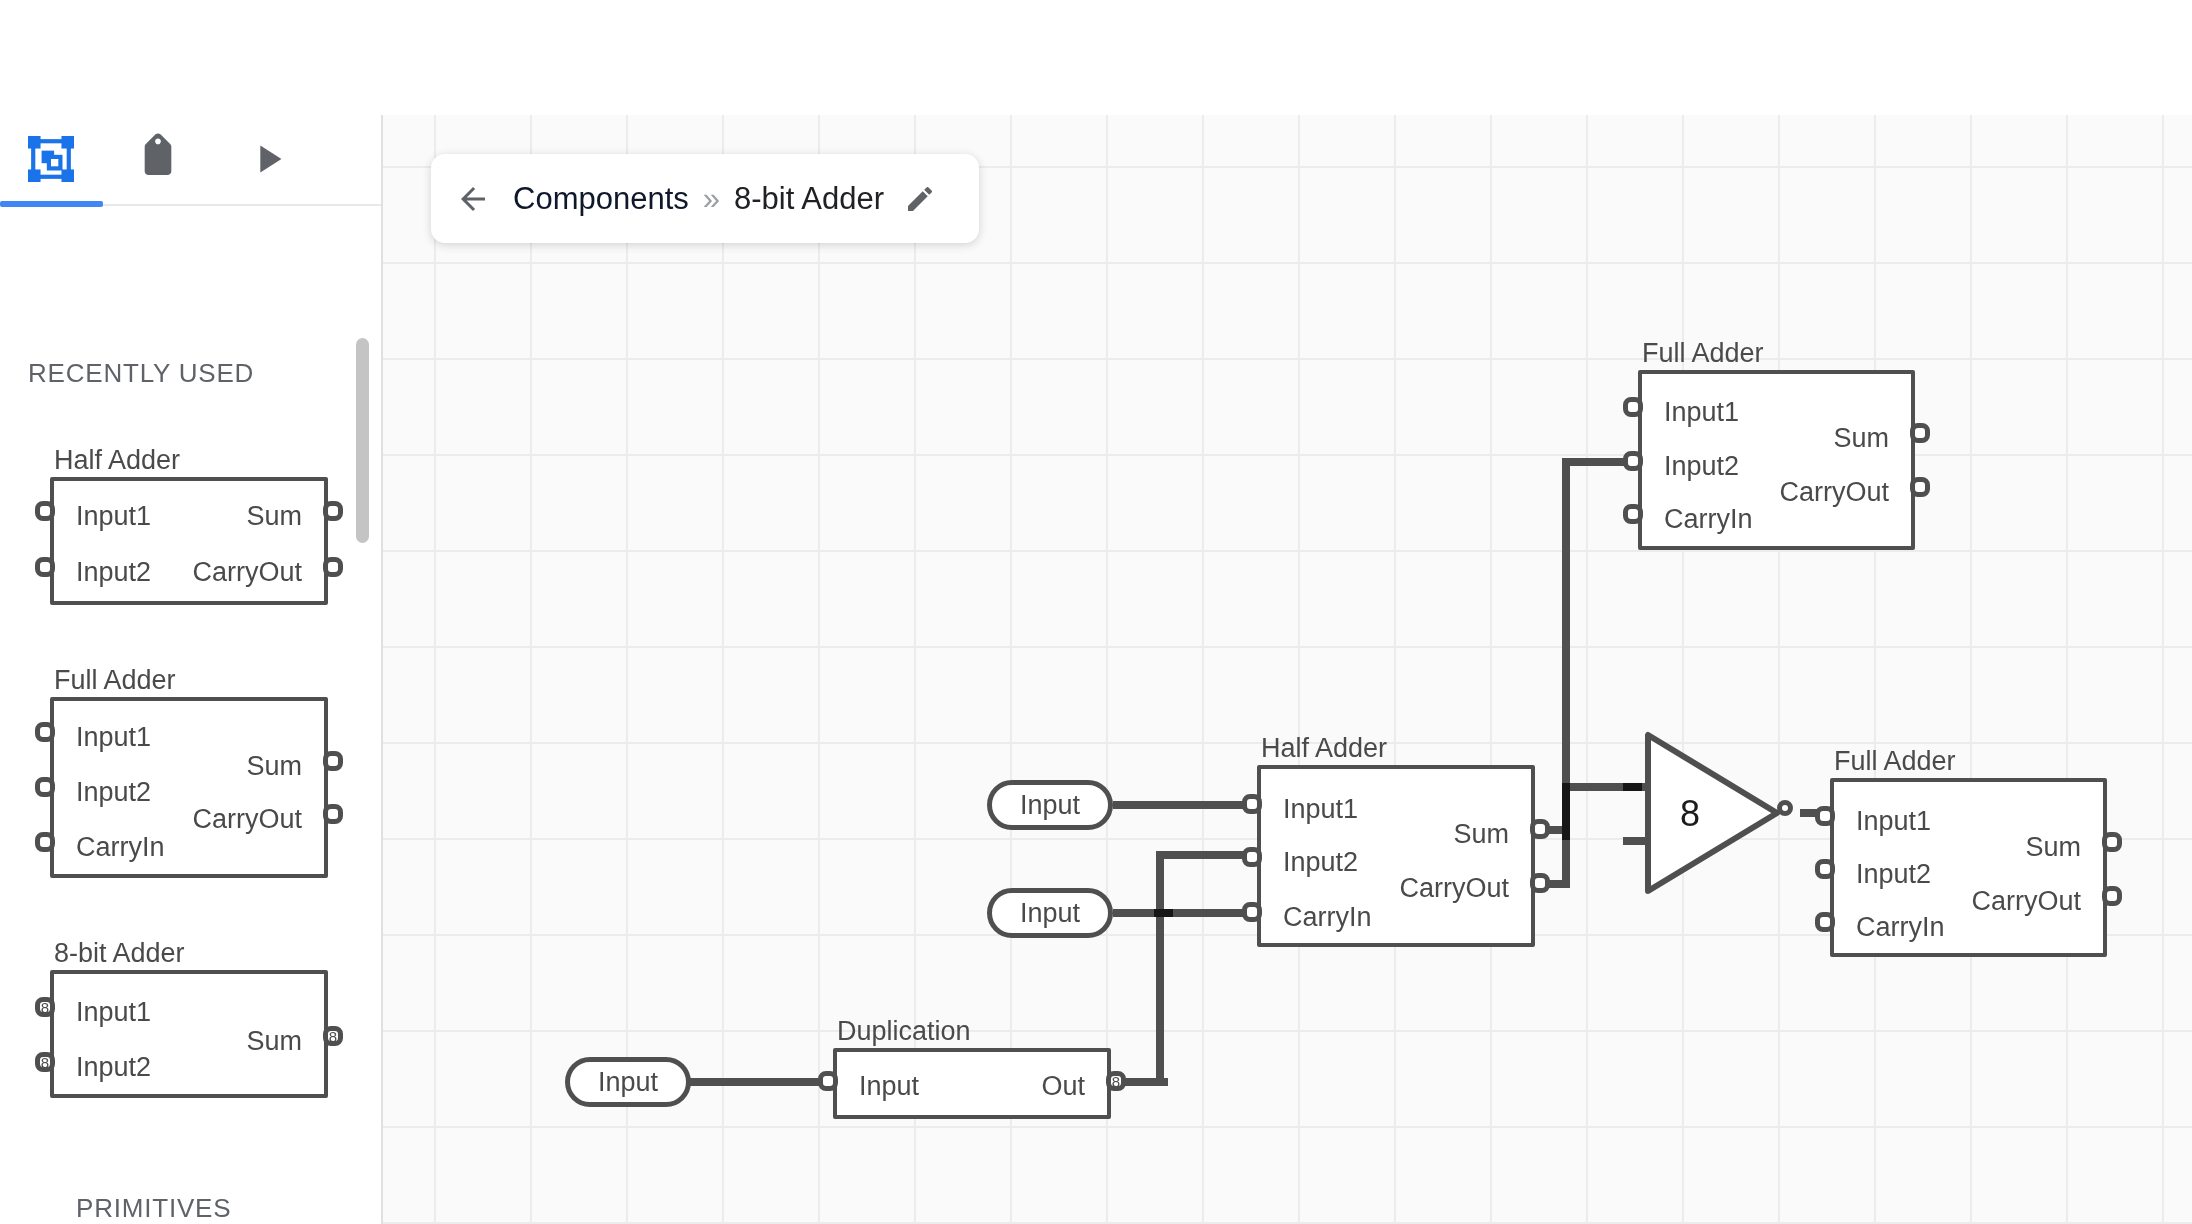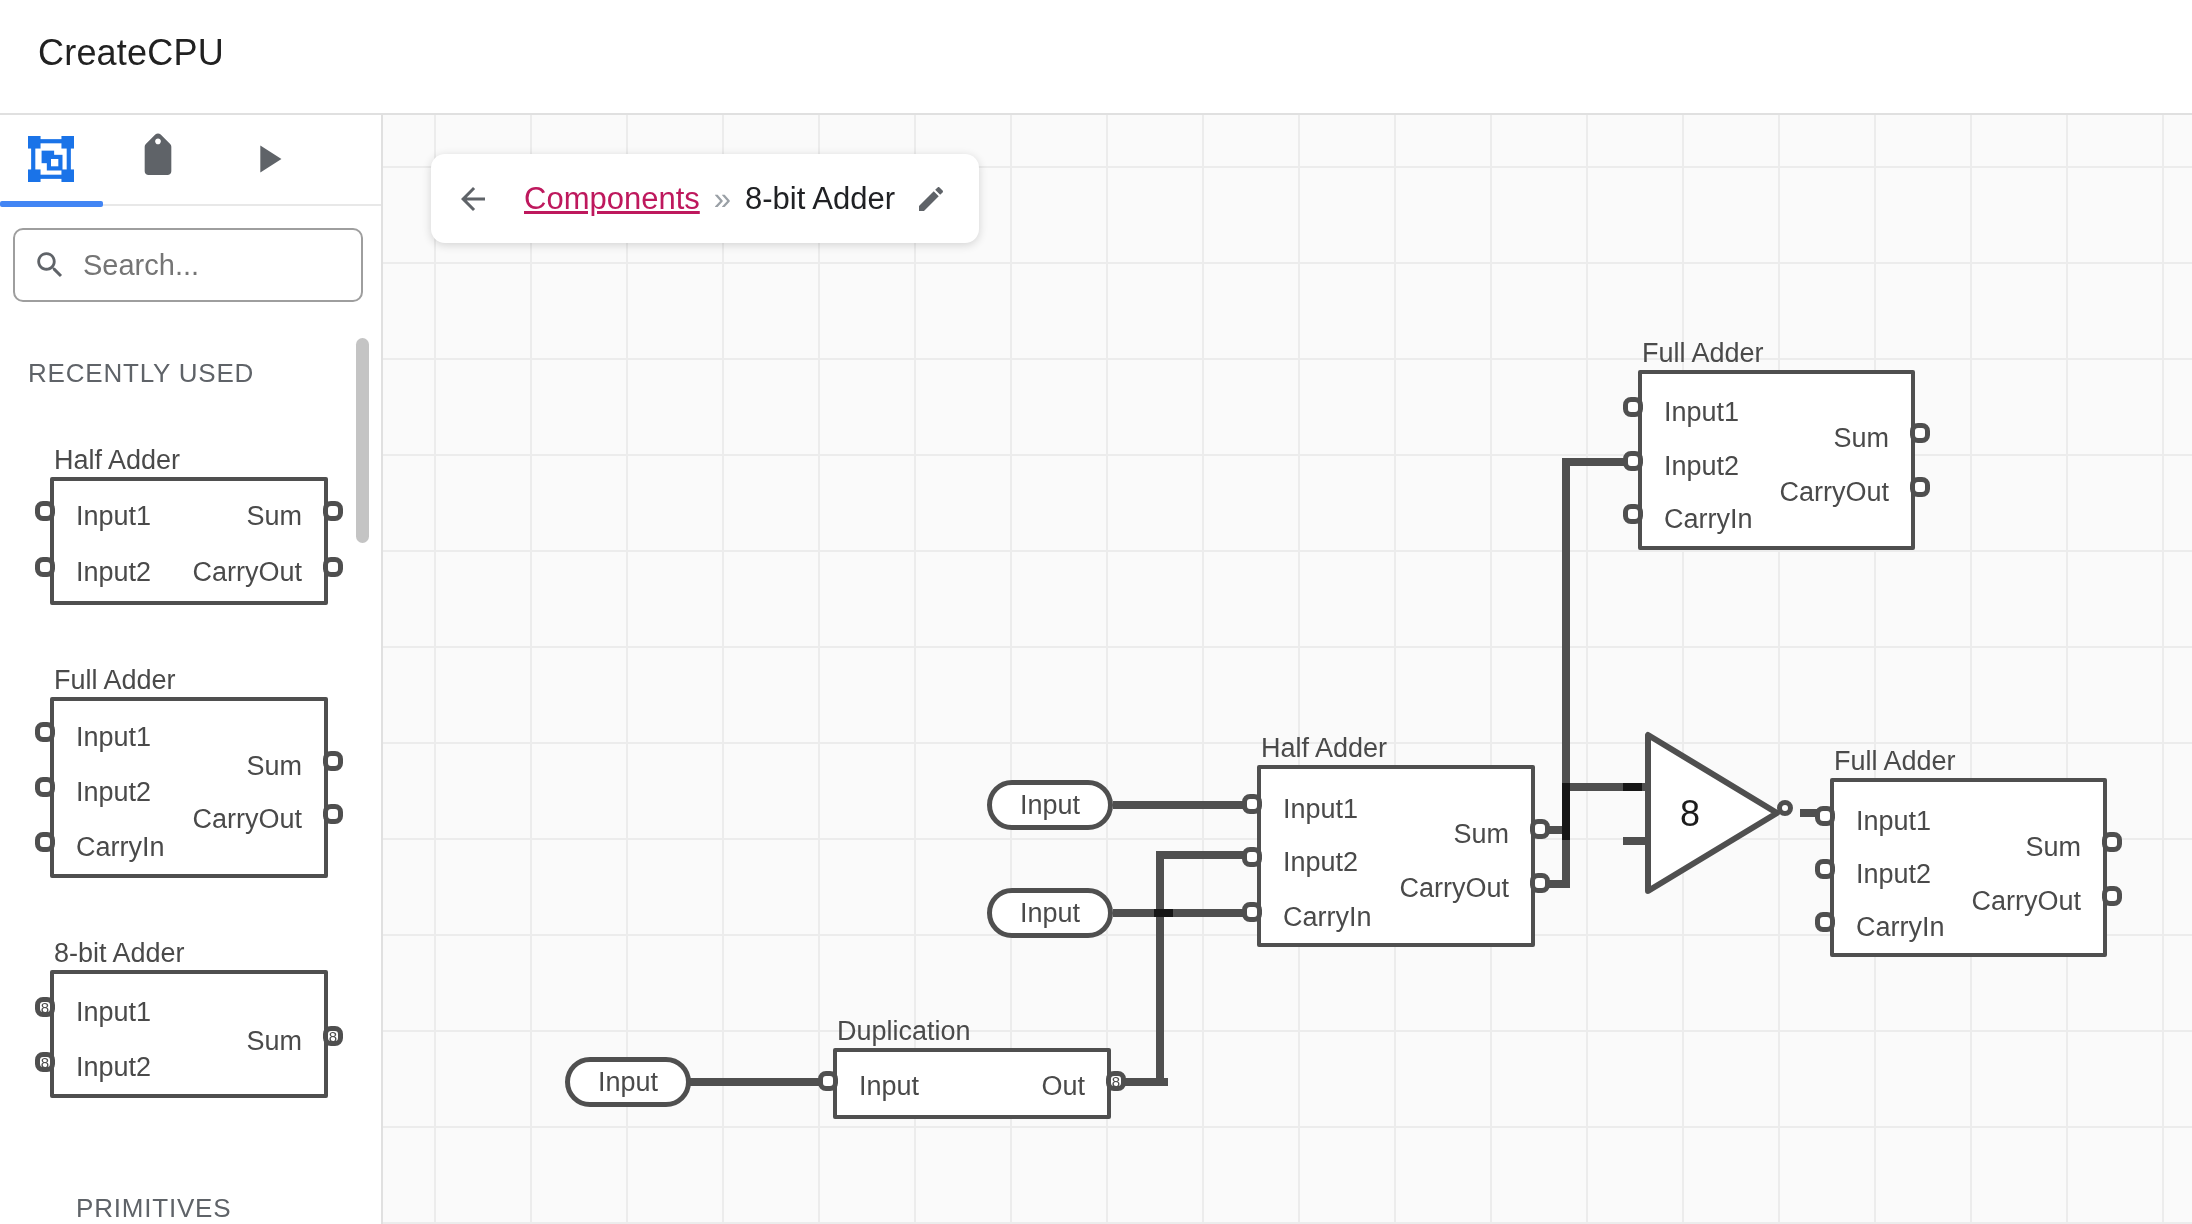--- a/index.html
+++ b/index.html
@@ -33,42 +33,39 @@
   .plabel.ll { left:22px; }
   .plabel.rr { right:22px; text-align:right; }
 
   
   .canvas { position:absolute; left:383px; top:115px; width:1809px; height:1109px; background-color:#fafafa;
     background-image: linear-gradient(#ececec 2px, transparent 2px), linear-gradient(90deg,#ececec 2px, transparent 2px);
     background-size:96px 96px; background-position:51px 51px; }
   .breadcrumb { position:absolute; left:48px; top:39px; width:548px; height:89px; background:#fff; border-radius:14px;
     box-shadow:0 2px 10px rgba(0,0,0,0.16); display:flex; align-items:center; z-index:10; }
   .bc-back { margin-left:22px; width:40px; height:40px; display:flex; align-items:center; justify-content:center; cursor:pointer; }
-  .bc-parent { margin-left:31px; font-size:31px; color:#be185d;text-decoration:underline; }
+  .bc-parent { margin-left:20px; font-size:31px; color:#0f172a; }
   .bc-sep { margin-left:14px; font-size:31px; color:#9aa0a6; }
   .bc-current { margin-left:14px; font-size:31px; color:#202124; }
   .bc-edit { margin-left:16px; width:40px; height:40px; display:flex; align-items:center; justify-content:center; cursor:pointer; }
 
   .wire { position:absolute; background:#4f4f4f; z-index:1; }
   .wire.dark { background:#161616; z-index:2; }
   .pill { position:absolute; width:126px; height:50px; border:5px solid #4f4f4f; border-radius:26px; background:#fff;
     display:flex; align-items:center; justify-content:center; font-size:27px; color:#4a4a4a; z-index:3; }
   .comp.on-canvas { z-index:3; }
   .gate { position:absolute; z-index:3; }
   .bubble { position:absolute; width:16px; height:16px; border:5px solid #4f4f4f; border-radius:50%; background:#fff; z-index:4; }
   .gate-label { position:absolute; width:44px; text-align:center; font-size:36px; color:#1c1c1c; z-index:4; }
 </style>
 </head>
 <body>
 
 <div class="app">
 
-  <div class="header">
-    <div class="header-title">CreateCPU</div>
-  </div>
 
   <div class="sidebar">
     <div class="tabs">
       <div class="tab" style="left:27px;">
         <span>
           <svg width="46" height="46" viewBox="0 0 44 44">
             <rect x="5" y="5" width="34" height="34" fill="none" stroke="#1a73e8" stroke-width="4"></rect>
             <rect x="0" y="0" width="12" height="12" fill="#1a73e8"></rect>
             <rect x="32" y="0" width="12" height="12" fill="#1a73e8"></rect>
             <rect x="0" y="32" width="12" height="12" fill="#1a73e8"></rect>
@@ -88,26 +85,20 @@
       <div class="tab" style="left:244px;">
         <span>
           <svg width="46" height="46" viewBox="0 0 24 24">
             <path d="M8 5v14l11-7z" fill="#5f6368"></path>
           </svg>
         </span>
       </div>
       <div class="tab-underline"></div>
     </div>
 
-    <div class="searchbox">
-      <svg width="34" height="34" viewBox="0 0 24 24">
-        <path d="M15.5 14h-.79l-.28-.27C15.41 12.59 16 11.11 16 9.5 16 5.91 13.09 3 9.5 3S3 5.91 3 9.5 5.91 16 9.5 16c1.61 0 3.09-.59 4.23-1.57l.27.28v.79l5 4.99L20.49 19l-4.99-5zm-6 0C7.01 14 5 11.99 5 9.5S7.01 5 9.5 5 14 7.01 14 9.5 11.99 14 9.5 14z" fill="#5f6368"></path>
-      </svg>
-      <input class="search-input" type="text" placeholder="Search..." style="">
-    </div>
 
     <div class="section-label" style="top:243px;">RECENTLY USED</div>
 
     <div class="comp" style="left:50px; top:362px; width:278px; height:128px;">
       <div class="comp-title">Half Adder</div>
       <div class="port pl" style="top:20px;"></div>
       <div class="port pl" style="top:76px;"></div>
       <div class="port pr" style="top:20px;"></div>
       <div class="port pr" style="top:76px;"></div>
       <div class="plabel ll" style="top:19px;">Input1</div>

